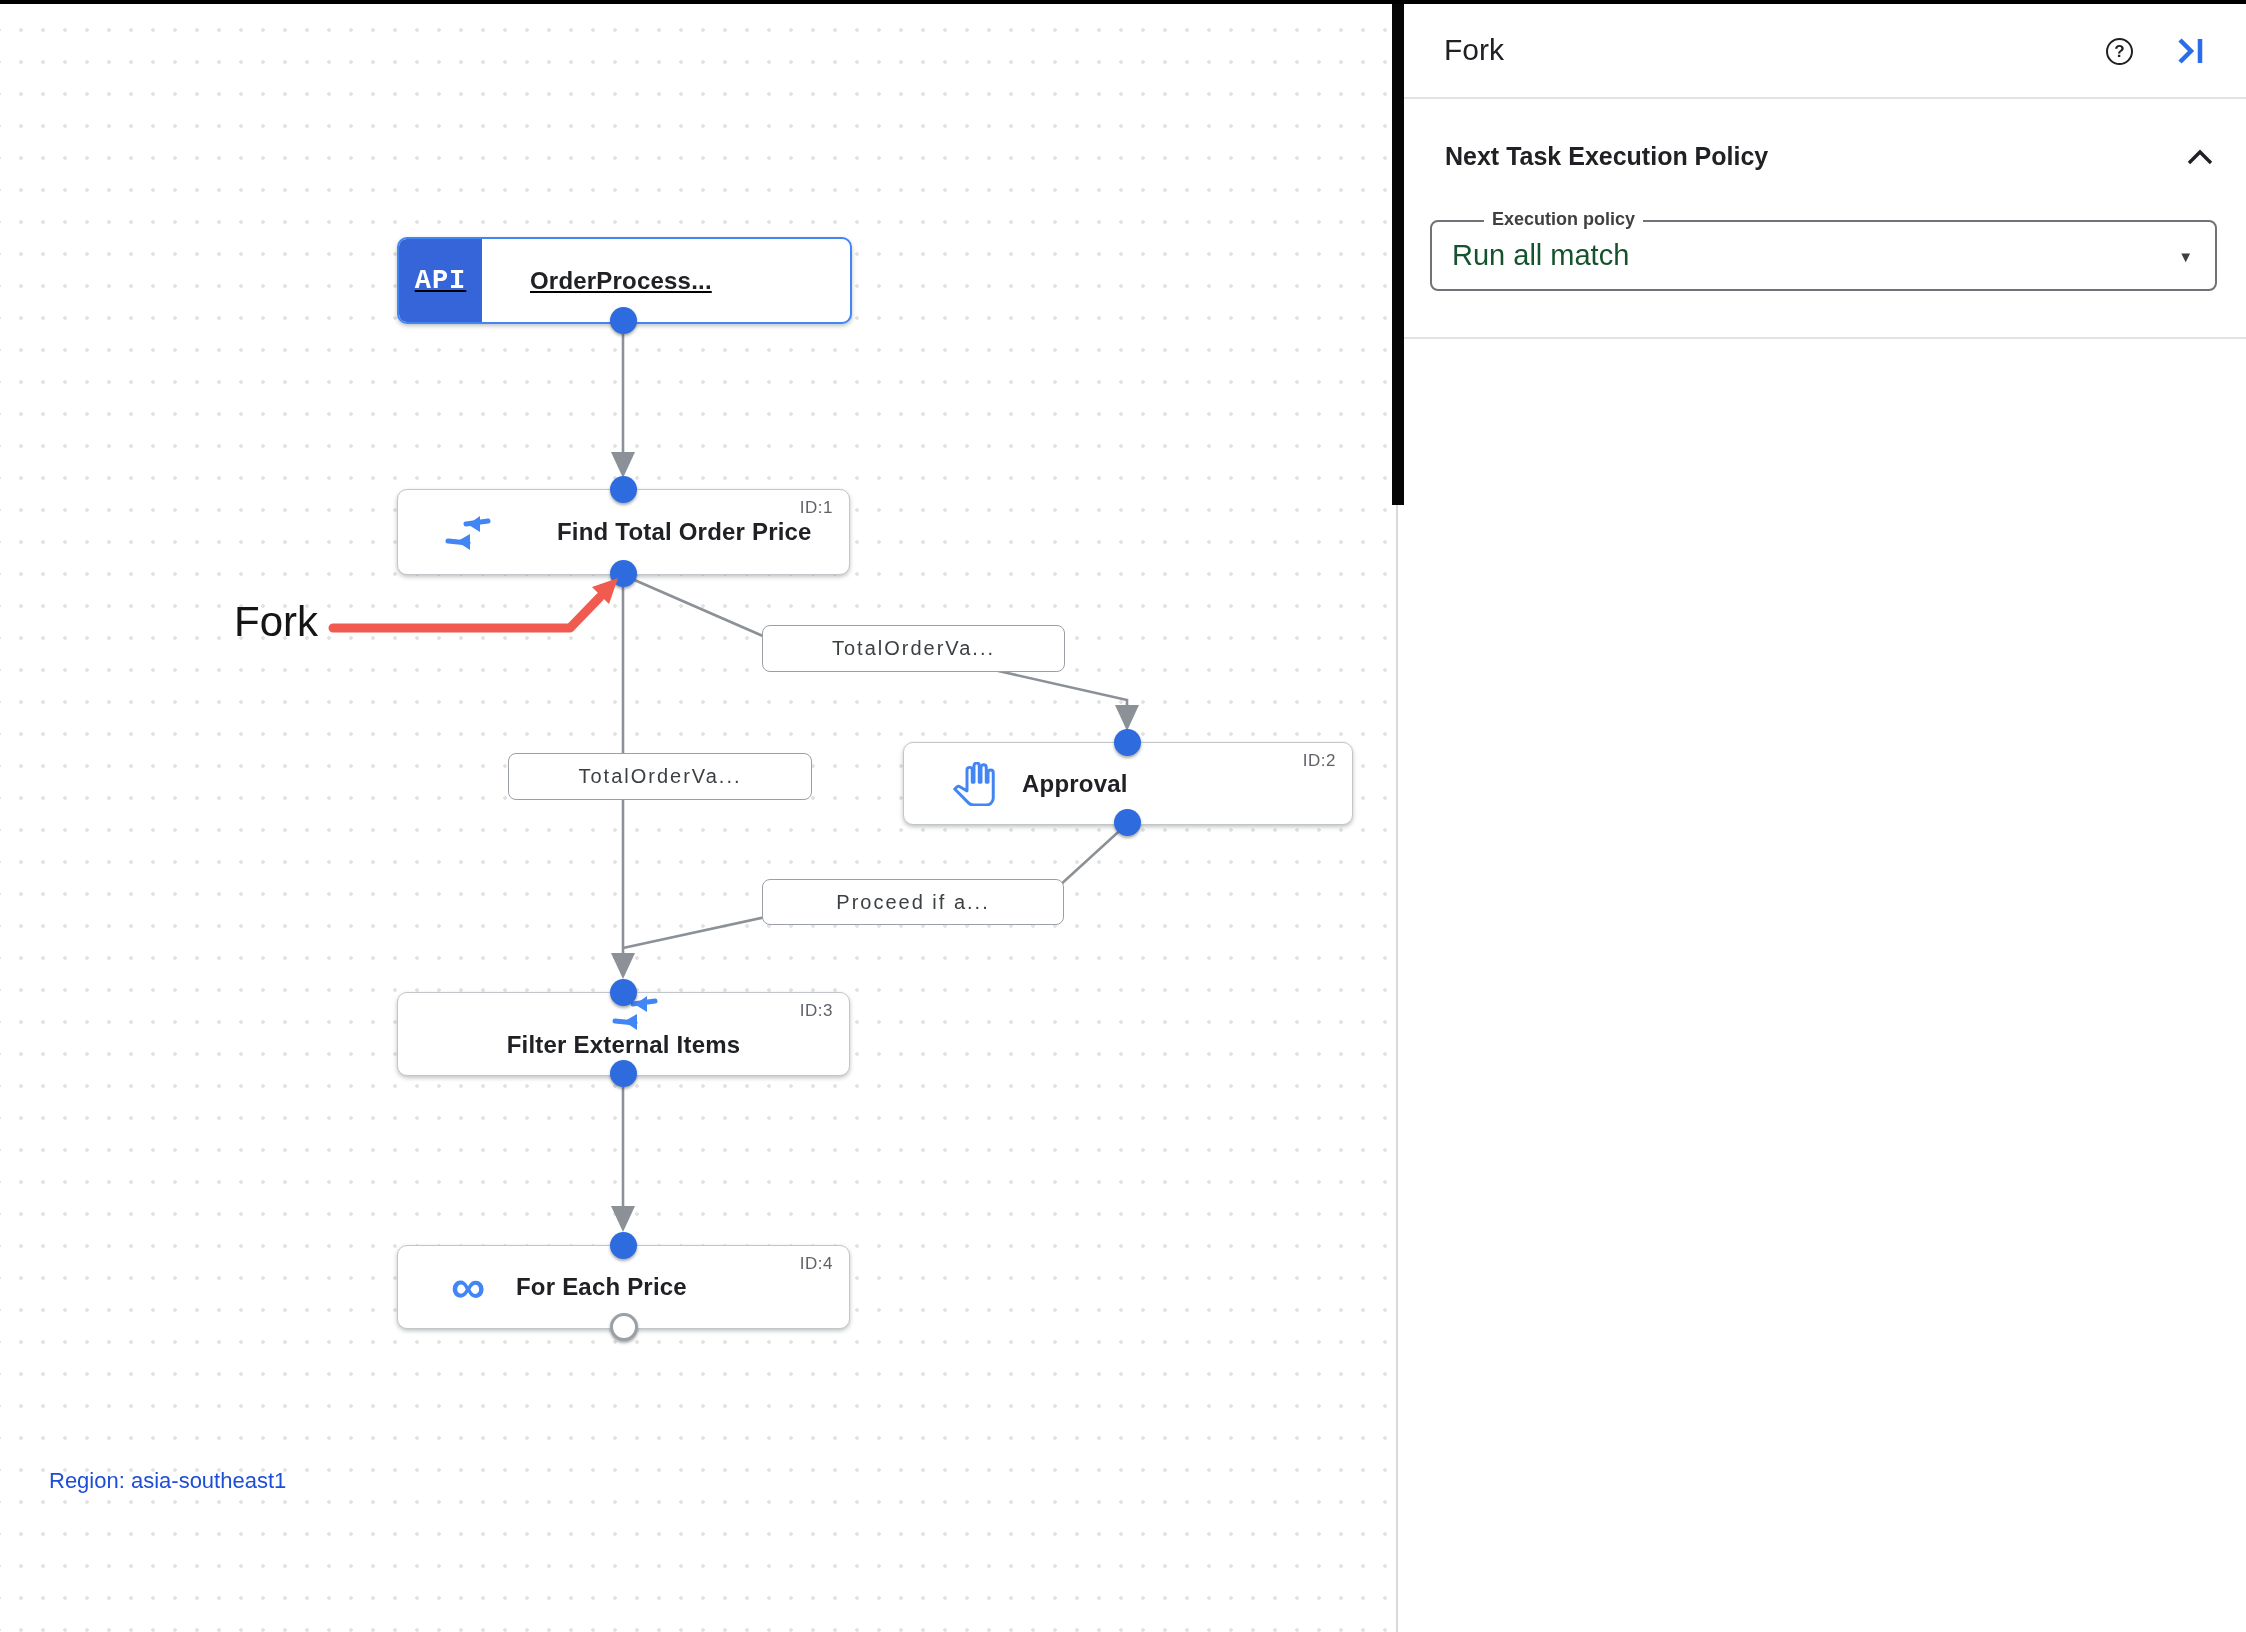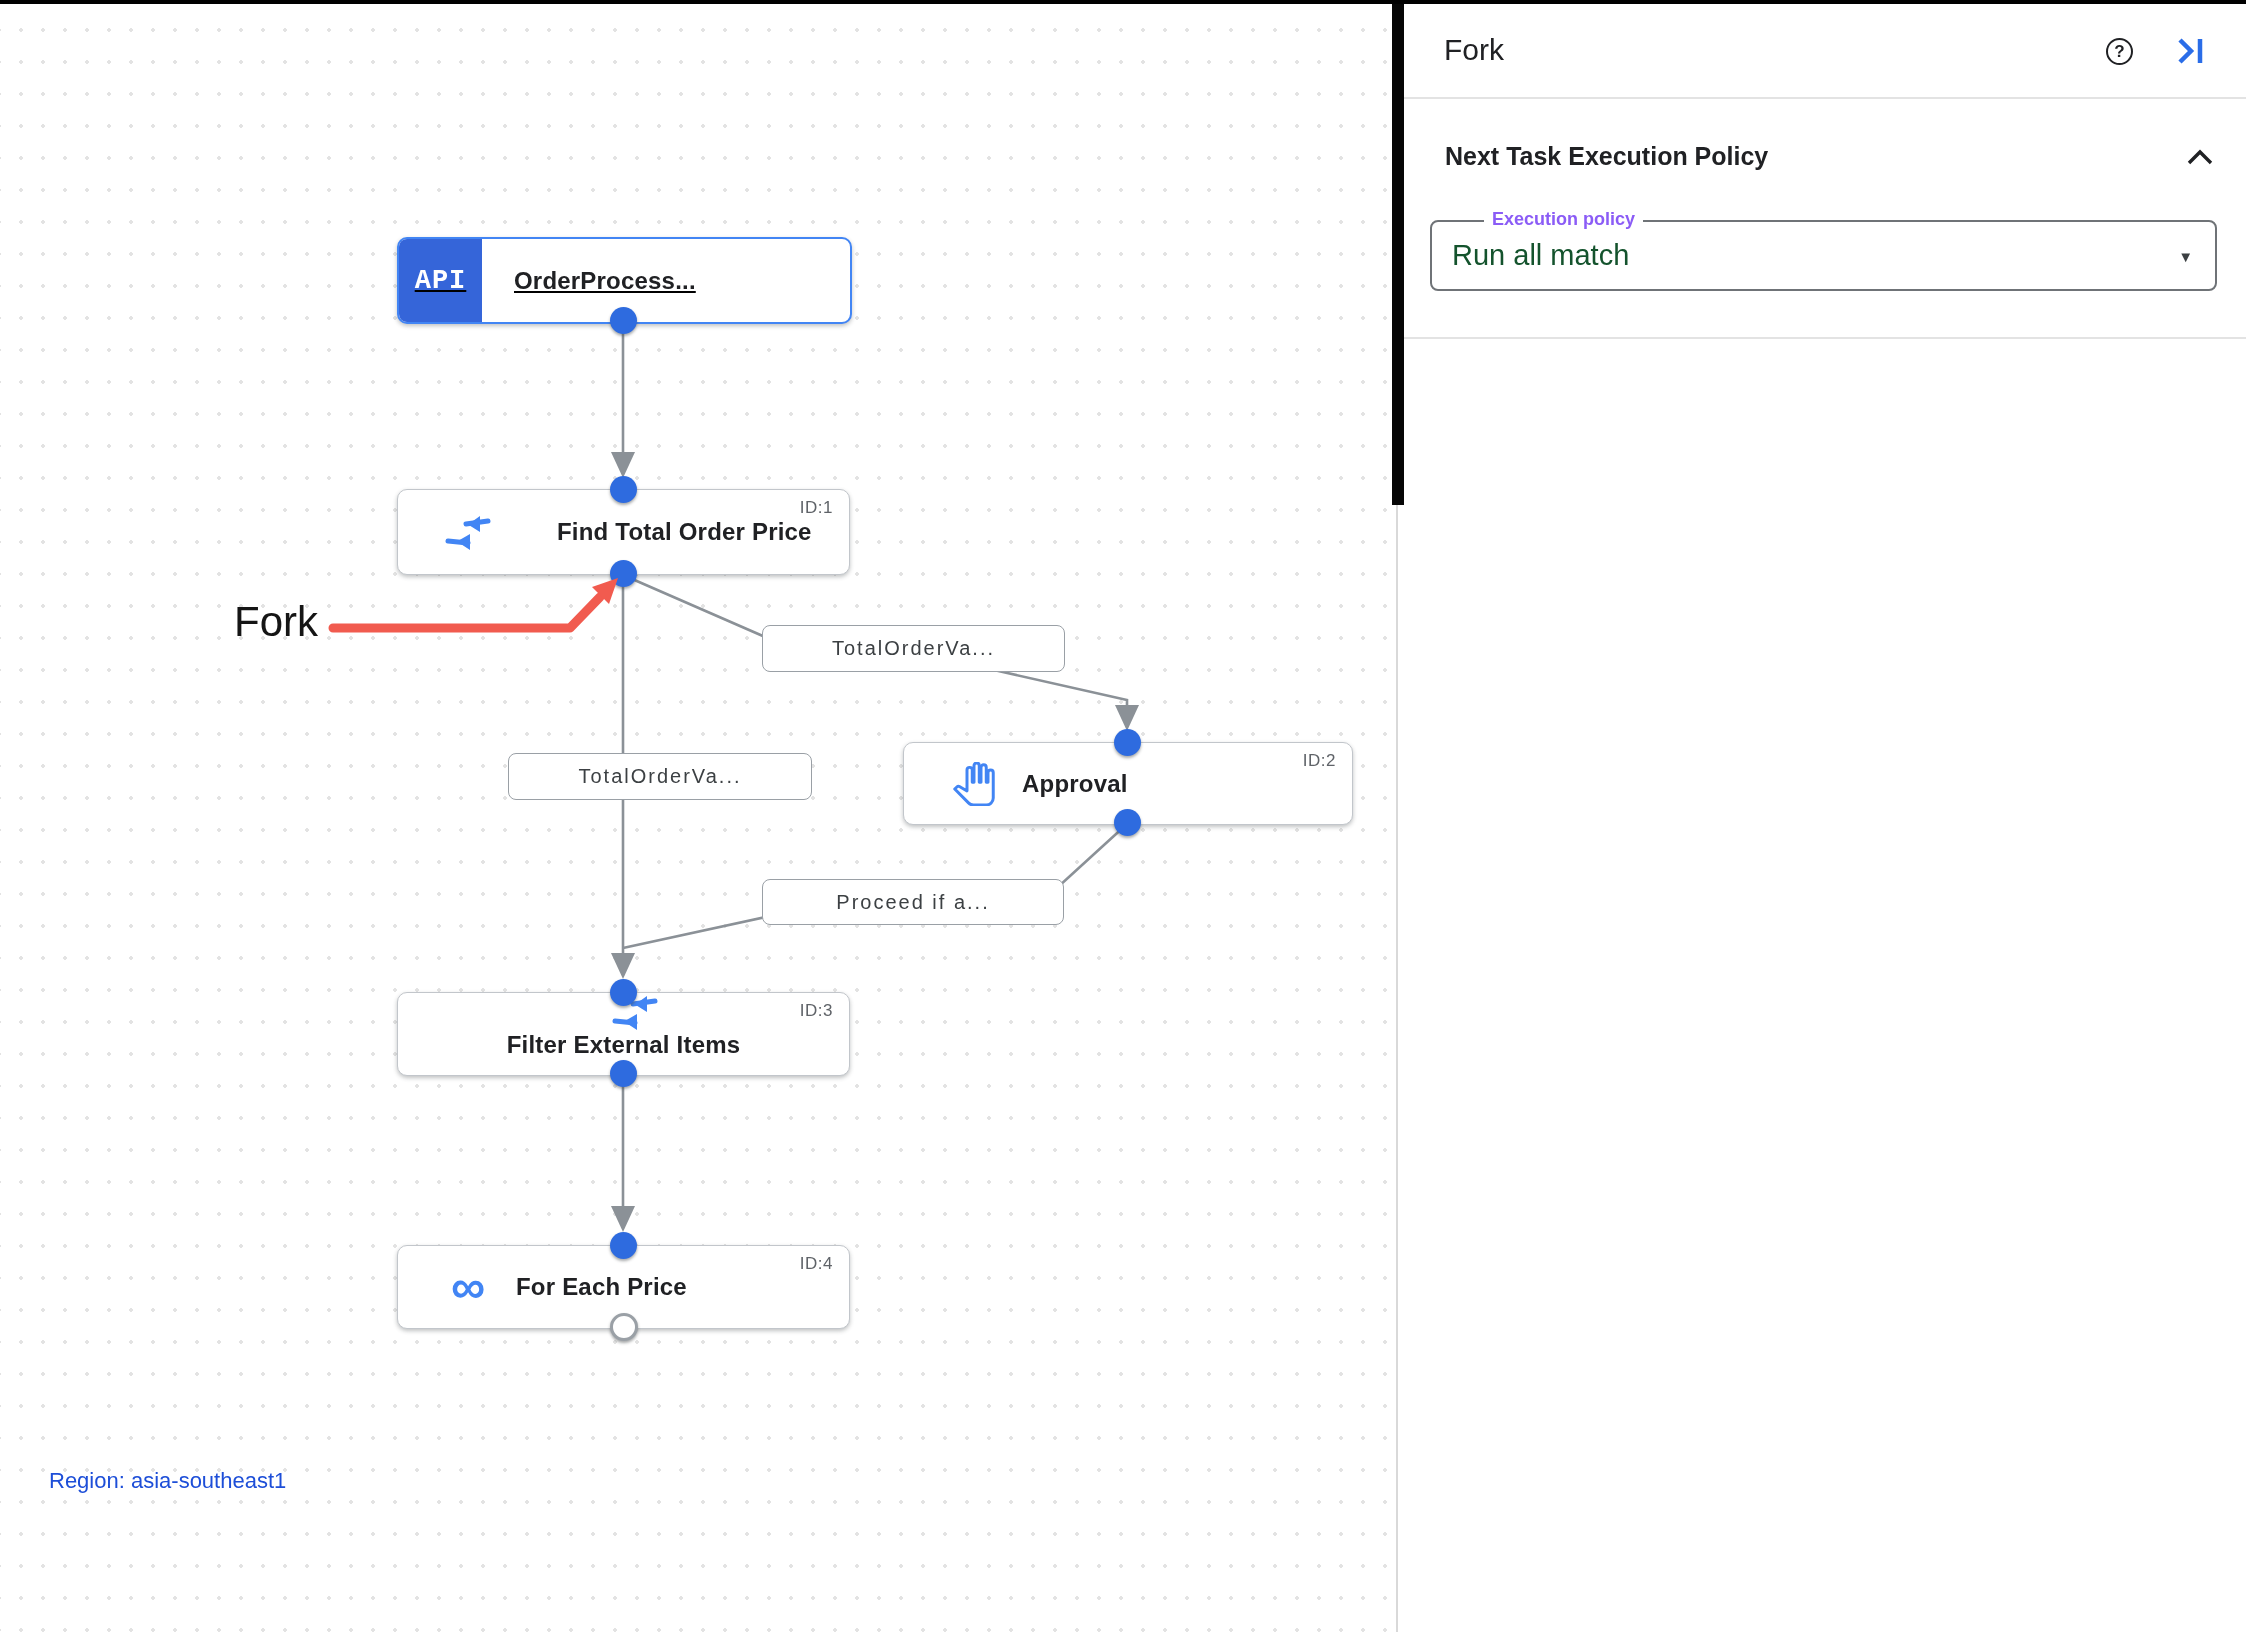--- a/index.html
+++ b/index.html
@@ -50,21 +50,21 @@
   
   .panel{position:absolute;left:1398px;top:0;width:848px;height:1632px;background:#fff;z-index:45;}
   .panel-title{position:absolute;left:46px;top:33px;font-size:30px;color:#202124;}
   .help-icon{position:absolute;left:2106px;top:38px;width:23px;height:23px;border:2.6px solid #202124;border-radius:50%;
     display:flex;align-items:center;justify-content:center;font-size:17px;font-weight:bold;color:#202124;z-index:46;}
   .collapse-icon{position:absolute;left:2176px;top:37px;z-index:46;}
   .hdivider{position:absolute;left:1398px;height:1.5px;width:848px;background:#e3e3e3;z-index:46;}
   .section-title{position:absolute;left:1445px;top:142px;font-size:25px;font-weight:bold;color:#202124;z-index:46;}
   .section-chevron{position:absolute;left:2186px;top:148px;z-index:46;}
   .field{position:absolute;left:1430px;top:220px;width:783px;height:67px;border:2px solid #6f7377;border-radius:8px;z-index:46;background:#fff;}
-  .field-label{position:absolute;left:52px;top:-13px;background:#fff;padding:0 8px;font-size:18px;font-weight:bold;color:#8b5cf6;white-space:nowrap;}
+  .field-label{position:absolute;left:52px;top:-13px;background:#fff;padding:0 8px;font-size:18px;font-weight:bold;color:#404040;white-space:nowrap;}
   .field-value{position:absolute;left:20px;top:0;height:100%;display:flex;align-items:center;font-size:29px;color:#14532d;}
   .field-caret{position:absolute;right:22px;top:26px;font-size:15px;color:#3c4043;}
 </style>
 </head>
 <body>
 
 <div class="canvas"></div>
 
 <svg class="edges" width="1397" height="1632">
   <g stroke="#8b9197" stroke-width="2.6" fill="none">
@@ -81,21 +81,21 @@
     <polygon points="623,1232 611,1206 635,1206"></polygon>
   </g>
 </svg>
 
 <div class="edge-label" style="left:762px;top:625px;width:301px;height:45px;">TotalOrderVa...</div>
 <div class="edge-label" style="left:508px;top:753px;width:302px;height:45px;">TotalOrderVa...</div>
 <div class="edge-label" style="left:762px;top:879px;width:300px;height:44px;">Proceed if a...</div>
 
 <div class="node trigger" style="left:397px;top:237px;width:451px;height:83px;text-decoration:underline;">
   <div class="api-badge">API</div>
-  <div class="node-title" style="margin-left:32px;">OrderProcess...</div>
+  <div class="node-title" style="margin-left:48px;">OrderProcess...</div>
 </div>
 
 <div class="node" style="left:397px;top:489px;width:451px;height:84px;gap:41px;">
   <span class="id-badge">ID:1</span>
   <div class="node-icon">
     <svg width="48" height="38" viewBox="0 0 48 38">
       <g stroke="#4285f4" stroke-width="5" fill="#4285f4" stroke-linecap="round">
         <line x1="22" y1="11" x2="44" y2="8" fill="none"></line>
         <polygon points="24,11.5 36,3 36,19" stroke="none"></polygon>
         <line x1="4" y1="28" x2="24" y2="30" fill="none"></line>

